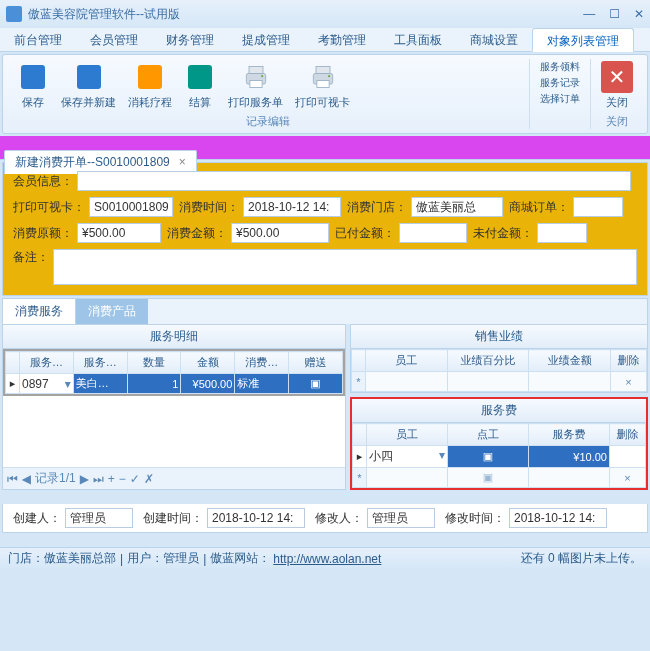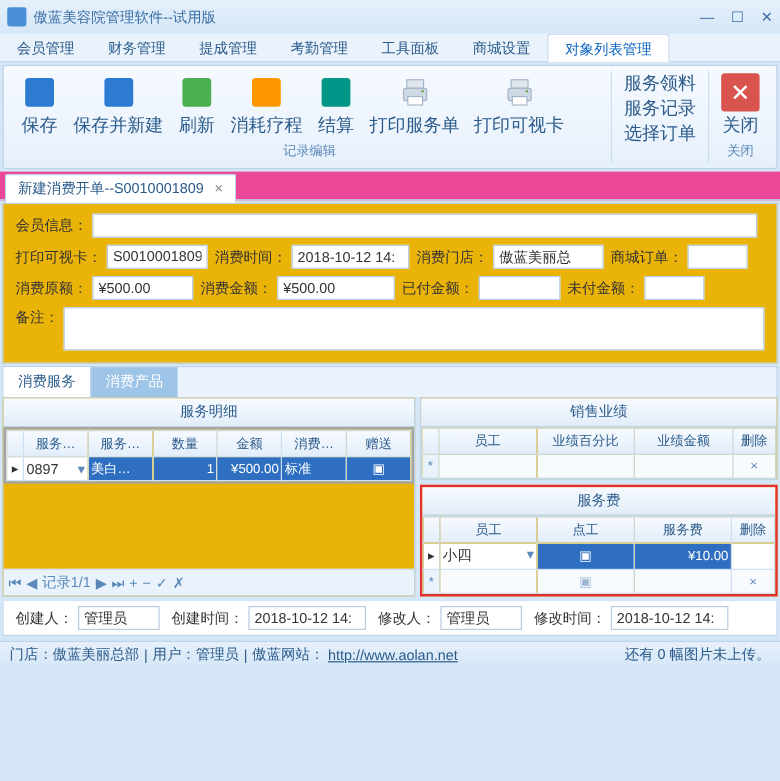--- a/index.html
+++ b/index.html
@@ -17,68 +17,68 @@
 .menubar .mi { padding: 4px 14px; color: #2b5b8b; cursor: pointer; }
 .menubar .mi.active { background: #fff; border: 1px solid #bcd4ea; border-bottom: 1px solid #fff; border-radius: 3px 3px 0 0; margin-bottom: -1px; color: #0863c0; }
 
 
 .ribbon { background: linear-gradient(#f6faff,#e6f0fb); border: 1px solid #bcd4ea; margin: 2px; border-radius: 3px; padding: 4px; display: flex; }
 .rgroup { border-right: 1px solid #cde0f2; padding: 0 4px; display: flex; flex-direction: column; }
 .rgroup:last-child { border-right: none; }
 .rbtns { display: flex; }
 .rbtn { display: flex; flex-direction: column; align-items: center; padding: 2px 6px; cursor: pointer; min-width: 42px; }
 .rbtn .ric { width: 32px; height: 32px; border-radius: 3px; margin-bottom: 2px; display: flex; align-items: center; justify-content: center; font-size: 20px; }
-.rbtn .rlbl { font-size: 15px; color: #2b5b8b; white-space: nowrap; }
+.rbtn .rlbl { font-size: 11px; color: #2b5b8b; white-space: nowrap; }
 .rtxtcol { display: flex; flex-direction: column; justify-content: center; padding: 0 6px; }
-.rtxtcol div { font-size: 15px; color: #2b5b8b; padding: 1px 0; cursor: pointer; }
+.rtxtcol div { font-size: 10px; color: #2b5b8b; padding: 1px 0; cursor: pointer; }
 .rtitle { text-align: center; font-size: 11px; color: #5a88b8; padding-top: 2px; }
 
 
-.doctab { height: 24px; background: #ec4899; padding: 2px 4px 0; border-bottom: 1px solid #bcd4ea; }
+.doctab { height: 24px; background: #d946ef; padding: 14px 4px 0; border-bottom: 1px solid #bcd4ea; }
 .doctab .tab { display: inline-block; background: #fff; border: 1px solid #bcd4ea; border-bottom: none; padding: 3px 10px; font-size: 11px; color: #2b5b8b; border-radius: 2px 2px 0 0; }
 .doctab .tab .x { margin-left: 6px; color: #888; cursor: pointer; }
 
 
 .form { background: #eab308; border: 1px solid #bcd4ea; margin: 2px; padding: 8px 10px 4px; }
 .frow { display: flex; align-items: center; margin-bottom: 6px; flex-wrap: nowrap; }
 .flbl { color: #333; font-size: 12px; white-space: nowrap; margin-right: 4px; }
 .finp { border: 1px solid #b8cde2; background: #fff; height: 20px; padding: 0 4px; font-size: 12px; color: #333; }
 .frow .finp { margin-right: 6px; }
 .fta { border: 1px solid #b8cde2; width: 100%; height: 36px; resize: none; }
 
 
 .itabs { display: flex; background: #eaf3fc; border: 1px solid #bcd4ea; border-bottom: none; margin: 0 2px; }
 .itab { padding: 4px 12px; font-size: 12px; cursor: pointer; color: #2b5b8b; }
 .itab.active { background: #fff; border-right: 1px solid #bcd4ea; text-align: right; }
 .itab.inactive { background: #9ec5e8; color: #fff; }
 
 
 .split { display: flex; margin: 0 2px; gap: 4px; }
-.pane { background: #eab308; border: 1px solid #bcd4ea; display: flex; flex-direction: column; }
+.pane { background: #ffffff; border: 1px solid #bcd4ea; display: flex; flex-direction: column; }
 .pane.left { width: 344px; }
 .redbox { border: 2px solid #e62e2e; }
 .phdr { background: linear-gradient(#f6faff,#e2edf9); text-align: center; padding: 3px; font-size: 12px; color: #2b5b8b; border-bottom: 1px solid #bcd4ea; }
 
 
 table.grid { width: 100%; border-collapse: collapse; table-layout: fixed; }
 .grid th { background: linear-gradient(#f6faff,#e2edf9); border: 1px solid #cde0f2; padding: 3px 2px; font-size: 11px; color: #2b5b8b; font-weight: normal; white-space: nowrap; overflow: hidden; }
 .grid td { border: 1px solid #cde0f2; padding: 2px; font-size: 11px; height: 20px; white-space: nowrap; overflow: hidden; }
 .grid tr.sel td { background: #2f6fc1; color: #fff; }
 .grid tr.sel td:first-child { background: #fff; color: #333; }
 .grid td.rowhdr { background: #eaf3fc; width: 14px; text-align: center; color: #5a88b8; }
 .grid .del { text-align: center; color: #5a88b8; cursor: pointer; }
 .newrow td { background: #f8fbfe; text-align: center; color: #9cb8d4; }
 .dd { color: #5a88b8; float: right; }
 
 
 .pager { background: #eaf3fc; border-top: 1px solid #cde0f2; padding: 2px 4px; font-size: 11px; color: #5a88b8; display: flex; align-items: center; gap: 4px; }
 .pager .nav { cursor: pointer; }
 
 
-.footrow { display: flex; align-items: center; padding: 4px 10px; background: #fff; border: 1px solid #bcd4ea; border-top: none; margin: 4px 2px; }
+.footrow { display: flex; align-items: center; padding: 4px 10px; background: #fff; border: 1px solid #bcd4ea; border-top: none; margin: 14px 2px; }
 .status { height: 22px; background: linear-gradient(#e6f0fb,#d5e7f7); display: flex; align-items: center; padding: 0 8px; color: #2b5b8b; font-size: 11px; border-top: 1px solid #bcd4ea; }
 .status a { color: #2b5b8b; text-decoration: underline; }
 .status .right { margin-left: auto; }
 
 .empty { flex: 1; }
 .redwrap { border: 2px solid #a3a3a3; margin: 2px; }
 
 svg.printer { width: 28px; height: 28px; }
 </style>
 </head>
@@ -88,20 +88,21 @@
   <div class="icon"></div>
   <div class="title">傲蓝美容院管理软件--试用版</div>
   <div class="winbtns">
     <span>—</span>
     <span>☐</span>
     <span>✕</span>
   </div>
 </div>
 
 <div class="menubar">
+  <div class="mi">前台管理</div>
   <div class="mi">会员管理</div>
   <div class="mi">财务管理</div>
   <div class="mi">提成管理</div>
   <div class="mi">考勤管理</div>
   <div class="mi">工具面板</div>
   <div class="mi">商城设置</div>
   <div class="mi active">对象列表管理</div>
 </div>
 
 <div class="ribbon">
@@ -111,26 +112,20 @@
           <div class="ric">
             <div style="width:24px;height:24px;border-radius:3px;background:#2c7bd1"></div>
           </div>
           <div class="rlbl">保存</div>
         </div>
         <div class="rbtn">
           <div class="ric">
             <div style="width:24px;height:24px;border-radius:3px;background:#2c7bd1"></div>
           </div>
           <div class="rlbl">保存并新建</div>
-        </div>
-        <div class="rbtn">
-          <div class="ric">
-            <div style="width:24px;height:24px;border-radius:3px;background:#4caf50"></div>
-          </div>
-          <div class="rlbl">刷新</div>
         </div>
         <div class="rbtn">
           <div class="ric">
             <div style="width:24px;height:24px;border-radius:3px;background:#ff9800"></div>
           </div>
           <div class="rlbl">消耗疗程</div>
         </div>
         <div class="rbtn">
           <div class="ric">
             <div style="width:24px;height:24px;border-radius:3px;background:#009688"></div>

